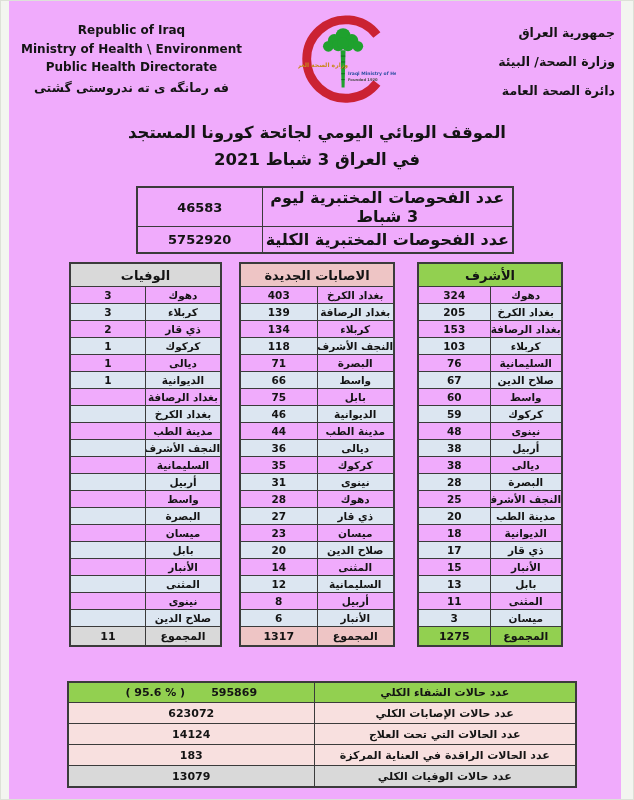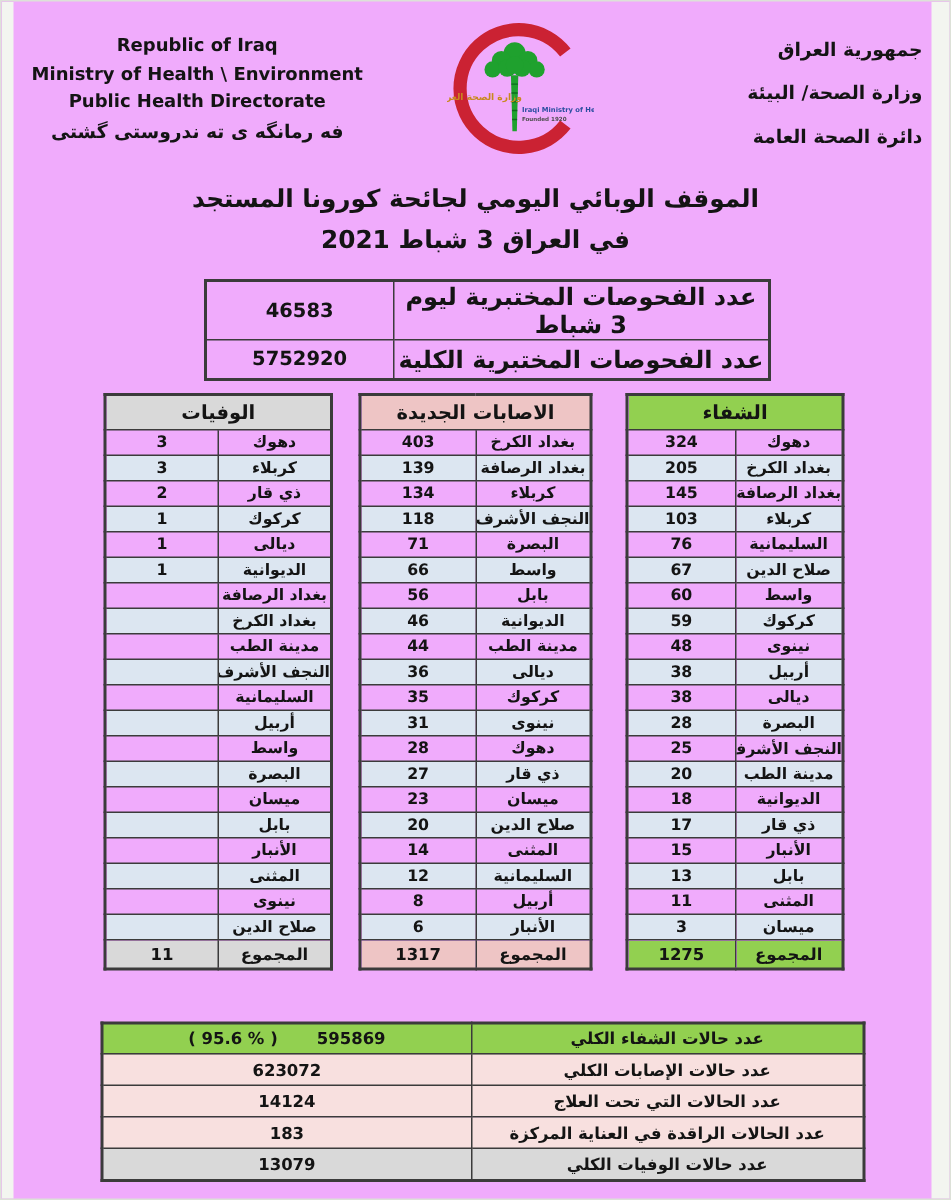--- a/index.html
+++ b/index.html
@@ -267,21 +267,21 @@
     <td class="num">71</td>
     <td class="city">البصرة</td>
   </tr>
 
   <tr>
     <td class="num">66</td>
     <td class="city">واسط</td>
   </tr>
 
   <tr>
-    <td class="num">56</td>
+    <td class="num">75</td>
     <td class="city">بابل</td>
   </tr>
 
   <tr>
     <td class="num">46</td>
     <td class="city">الديوانية</td>
   </tr>
 
   <tr>
     <td class="num">44</td>
@@ -347,36 +347,36 @@
         <tr>
           <td class="num">1317</td>
           <td class="city">المجموع</td>
         </tr>
       </tfoot>
     </table>
 
     <table class="city-table t-rec">
       <thead>
         <tr>
-            <th colspan="2">الشفاء</th>
+            <th colspan="2">الأشرف</th>
           </tr>
       </thead>
       <tbody>
   <tr>
     <td class="num">324</td>
     <td class="city">دهوك</td>
   </tr>
 
   <tr>
     <td class="num">205</td>
     <td class="city">بغداد الكرخ</td>
   </tr>
 
   <tr>
-    <td class="num">145</td>
+    <td class="num">153</td>
     <td class="city">بغداد الرصافة</td>
   </tr>
 
   <tr>
     <td class="num">103</td>
     <td class="city">كربلاء</td>
   </tr>
 
   <tr>
     <td class="num">76</td>

